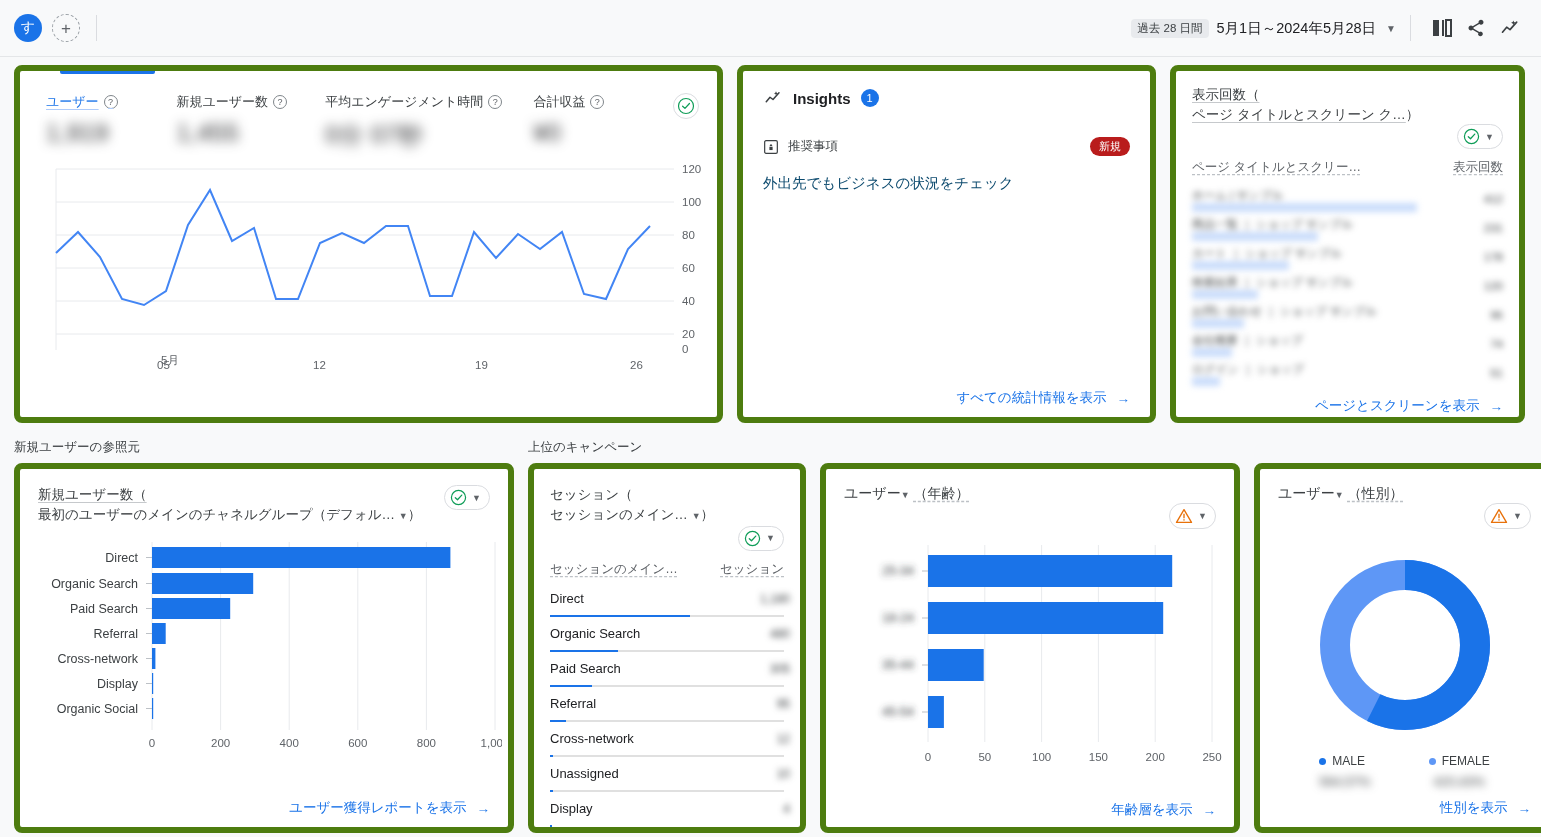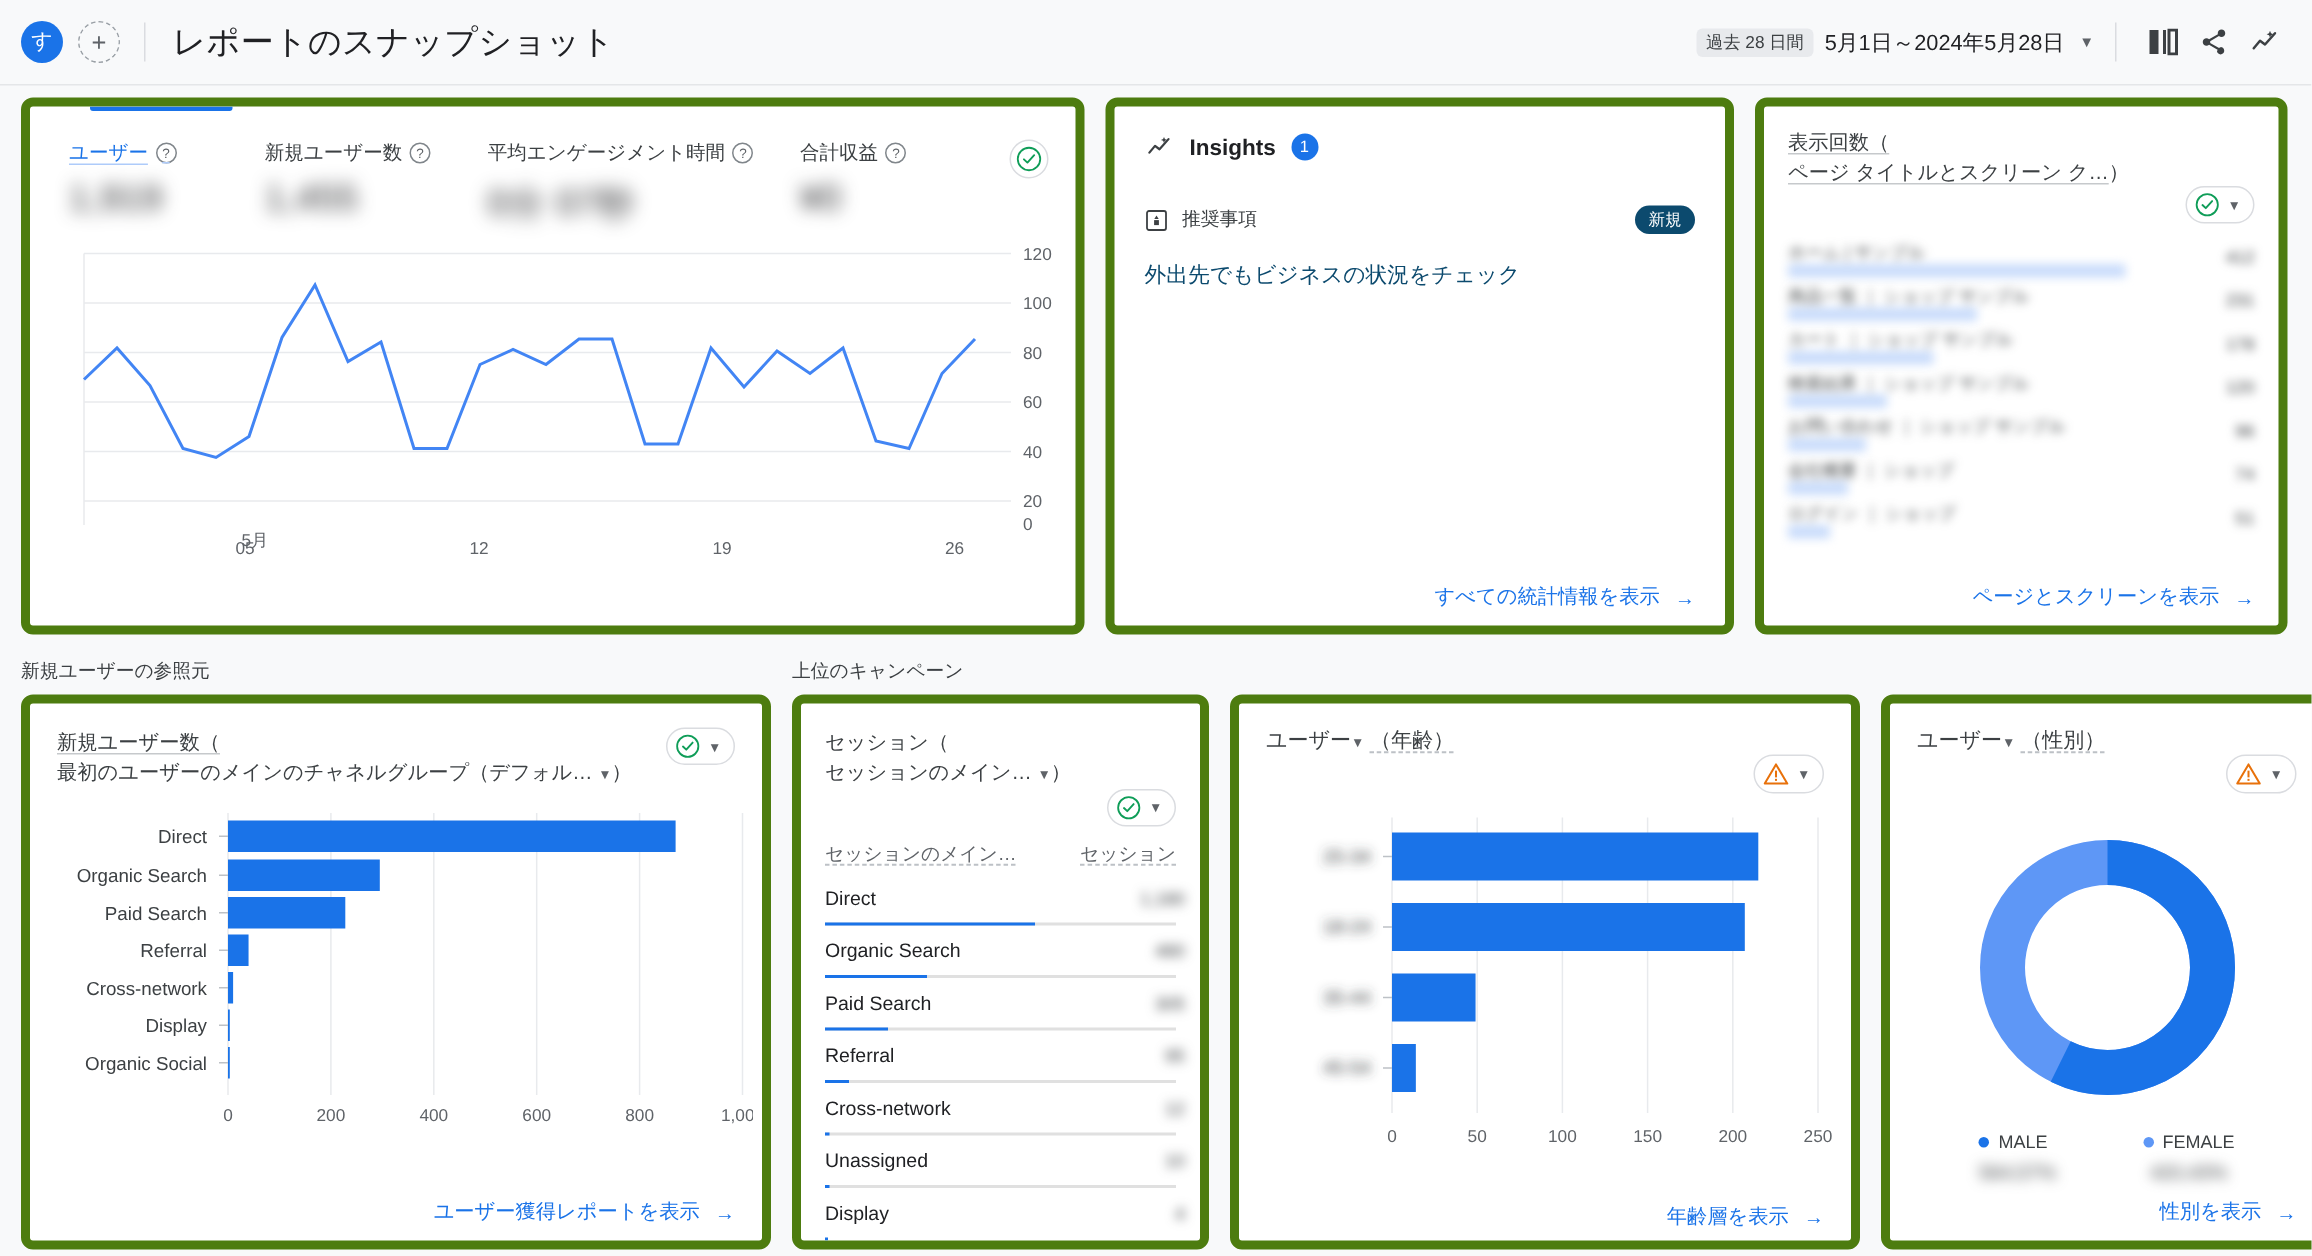--- a/index.html
+++ b/index.html
@@ -96,21 +96,21 @@
   .ins-title-row { display: flex; align-items: center; gap: 10px; }
   .ins-title { font-size: 15px; color: #202124; font-weight: bold; }
   .ins-badge {
     min-width: 18px; height: 18px; padding: 0 5px; border-radius: 9px;
     background: #1a73e8; color: #fff; font-size: 11px;
     display: flex; align-items: center; justify-content: center;
   }
   .ins-row { display: flex; align-items: center; margin-top: 30px; }
   .ins-kind { font-size: 12.5px; color: #3c4043; margin-left: 9px; text-align: center; }
   .pill-new {
-    margin-left: auto; background: #0c4a6e; color: #fff;
+    margin-left: auto; background: #b91c1c; color: #fff;
     font-size: 11px; padding: 2px 9px; border-radius: 10px;
   }
   .ins-text { margin-top: 18px; font-size: 14.5px; color: #0c4a6e; }
   .card-footer {
     margin-top: auto; display: flex; justify-content: flex-end; align-items: center;
     padding-top: 10px;
   }
   .footer-link {
     color: #1a73e8; font-size: 13.5px; display: flex; align-items: center; gap: 10px;
     cursor: pointer;
@@ -179,21 +179,20 @@
   .cat-text { font-size: 12.5px; fill: #3c4043; font-family: "Liberation Sans", sans-serif; }
 </style>
 </head>
 <body>
 
 <div class="header">
   <div class="hdr-left">
     <div class="avatar">す</div>
     <div class="add-btn">+</div>
     <div class="hdr-divider"></div>
-    <div class="hdr-title">レポートのスナップショット</div>
   </div>
   <div class="hdr-right">
     <div class="date-chip">
       <span class="date-pill">過去 28 日間</span>
       <span class="date-range">5月1日～2024年5月28日</span>
       <span class="caret">▼</span>
     </div>
     <div class="hdr-sep"></div>
     <div class="hdr-icon">
       <svg width="22" height="18" viewBox="0 0 22 18">
@@ -329,20 +328,24 @@
         </div>
         <div class="dd-pill">
           <svg width="17" height="17" viewBox="0 0 24 24">
             <circle cx="12" cy="12" r="10" fill="none" stroke="#0f9d58" stroke-width="1.7"></circle>
             <path d="M7.5 12.3 L10.6 15.2 L16.6 8.6" fill="none" stroke="#0f9d58" stroke-width="1.8" stroke-linecap="round" stroke-linejoin="round"></path>
           </svg>
           <span style="color:#5f6368;font-size:9px;">▼</span>
         </div>
       </div>
 
+      <div class="c3-colhead">
+        <span class="dim">ページ タイトルとスクリー…</span>
+        <span class="met">表示回数</span>
+      </div>
 
       <div class="c3-rows">
         <div class="c3-row">
           <div style="flex:1">
             <div class="c3-txt">ホーム | サンプル</div>
             <div class="c3-bar" style="width:225px"></div>
           </div>
           <div class="c3-val">412</div>
         </div>
         <div class="c3-row">

